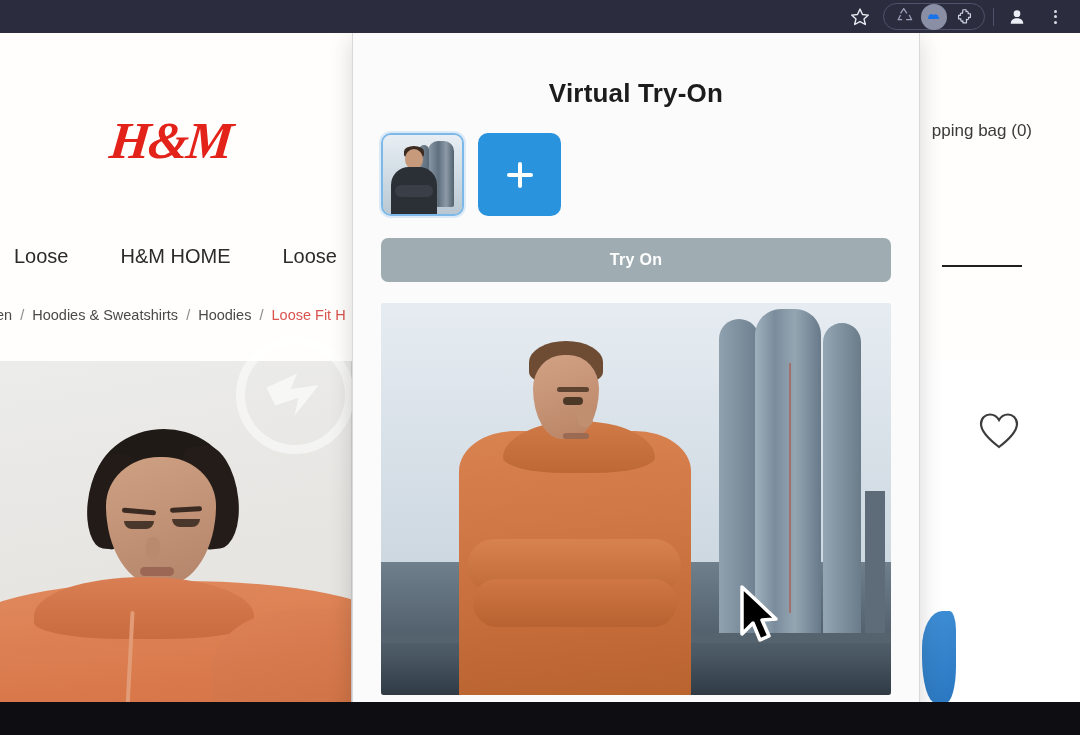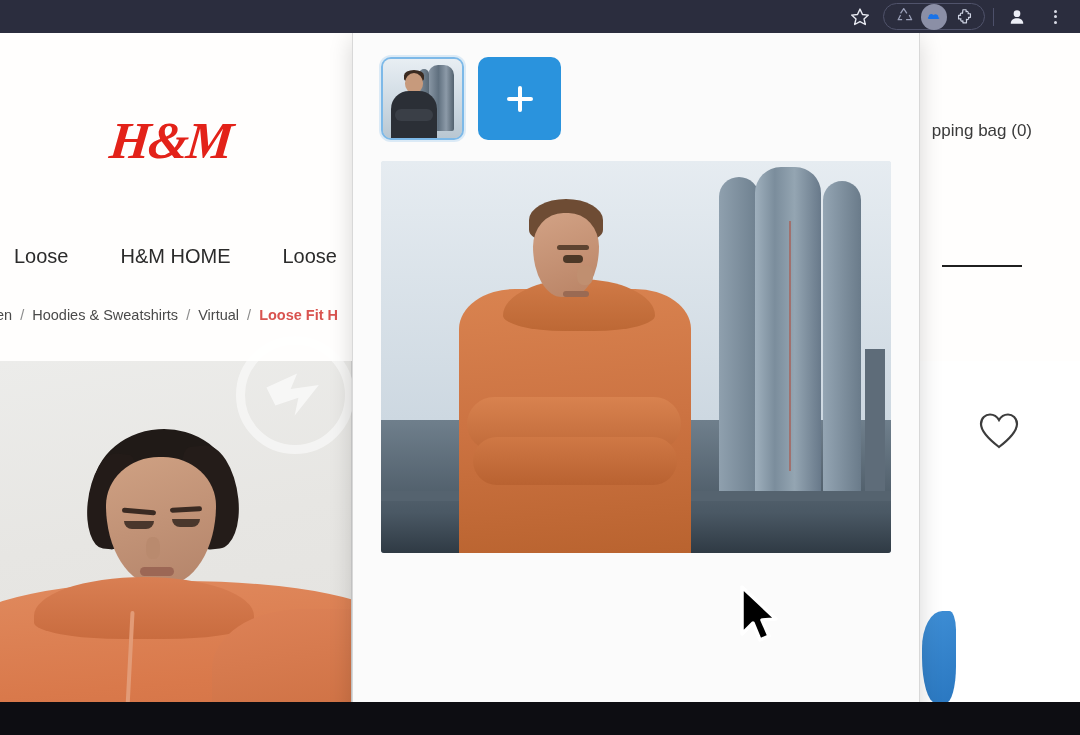--- a/index.html
+++ b/index.html
@@ -60,21 +60,21 @@
   }
   .nav span { white-space:nowrap; }
 
   .nav-underline { position:absolute; right:58px; top:232px; width:80px; height:2px; background:#1f1f1f; }
 
   .breadcrumb {
     position:absolute; left:-4px; top:274px; width:700px;
     font-size:14.5px; color:#4a4a4a; white-space:nowrap;
   }
   .breadcrumb .sep { color:#8a8a8a; padding:0 4px; }
-  .breadcrumb .current { color:#d9534f; font-weight:700; }
+  .breadcrumb .current { color:#d9534f; font-weight:400; }
 
   .hero-strip { position:absolute; left:0; top:328px; width:1080px; height:374px; background:#ffffff; }
 
   
   .product-photo {
     position:absolute; left:0; top:328px; width:352px; height:374px;
     background: linear-gradient(170deg,#ececea 0%, #e7e6e3 45%, #e3e2df 100%);
     overflow:hidden;
   }
   .model-hair {
@@ -289,21 +289,21 @@
       <span>Loose</span>
       <span>S</span>
     </div>
     <div class="nav-underline"></div>
 
     <div class="breadcrumb">
       <span>en</span>
       <span class="sep">/</span>
       <span>Hoodies &amp; Sweatshirts</span>
       <span class="sep">/</span>
-      <span>Virtual</span>
+      <span>Hoodies</span>
       <span class="sep">/</span>
       <span class="current">Loose Fit H</span>
     </div>
 
     <div class="hero-strip"></div>
 
     <div class="product-photo">
       <div class="model-hair"></div>
       <div class="model-hair2"></div>
       <div class="model-hair3"></div>
@@ -341,36 +341,38 @@
   </div>
 
   <div class="watermark">
     <div class="wm-circle"></div>
     <div class="wm-bird"></div>
     <div class="wm-cn">迅维合社区</div>
     <div class="wm-url">www.***zh.com</div>
   </div>
 
   <div class="popup">
+    <div class="popup-title">Virtual Try-On</div>
 
     <div class="thumb-row">
       <div class="thumb">
         <div class="thumb-sky"></div>
         <div class="thumb-rocket"></div>
         <div class="thumb-person-hair"></div>
         <div class="thumb-person-head"></div>
         <div class="thumb-person-body"></div>
         <div class="thumb-person-arms"></div>
       </div>
 
       <div class="add-tile">
         <span class="plus-glyph"></span>
       </div>
     </div>
 
+    <button class="try-on-btn">Try On</button>
 
     <div class="result-img">
       <div class="r-sky"></div>
       <div class="r-ground"></div>
       <div class="r-rocket-l"></div>
       <div class="r-rocket"></div>
       <div class="r-rocket-r"></div>
       <div class="r-strut"></div>
       <div class="r-tower"></div>
       <div class="r-deck"></div>

